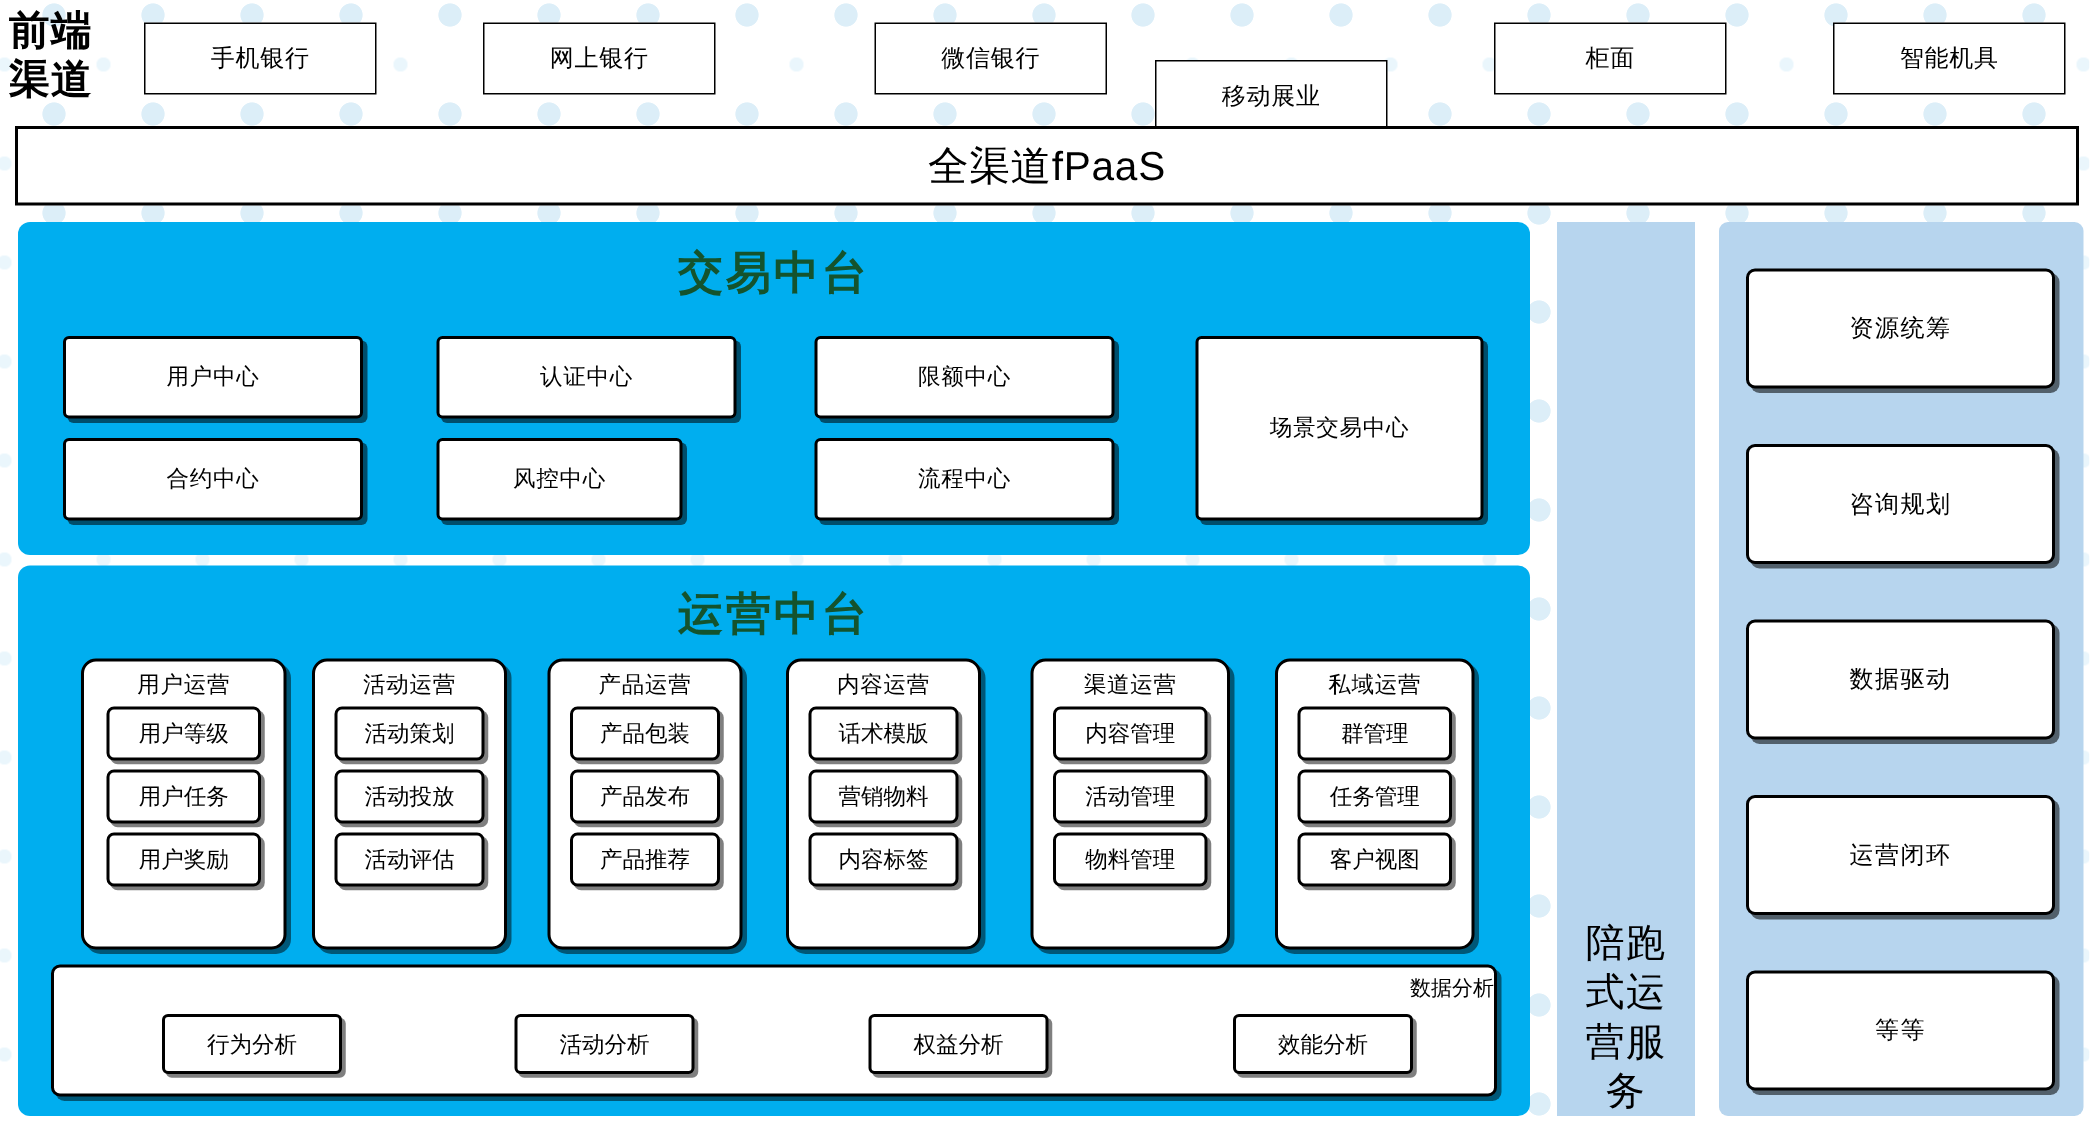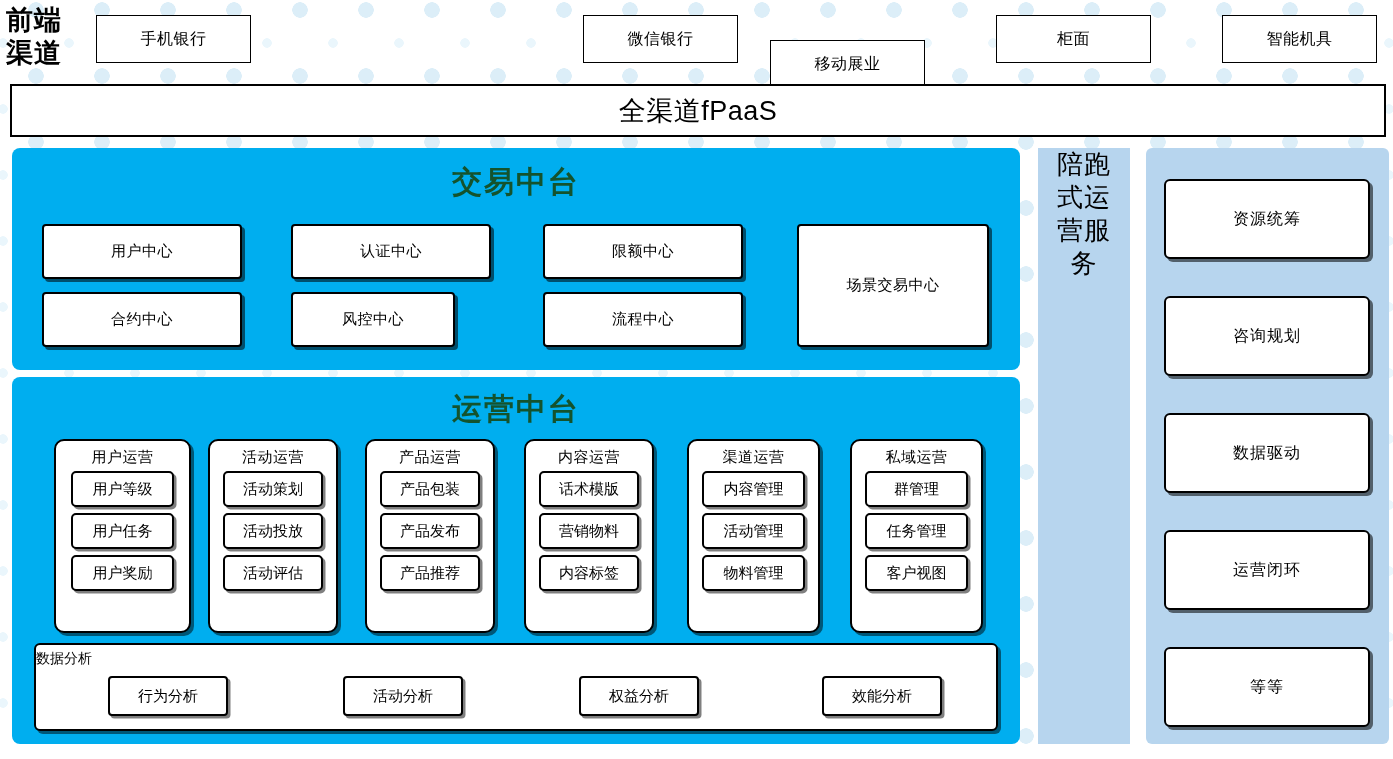--- a/index.html
+++ b/index.html
@@ -136,42 +136,42 @@
     left: 34px; top: 643px; width: 964px; height: 88px;
     background: #ffffff;
     border: 2.2px solid #000000;
     border-radius: 6px;
     box-shadow: 3px 3px 0 0 rgba(0,0,0,0.5);
     box-sizing: border-box;
   }
   #analysis-title {
     position: absolute;
     top: 5px; left: 0; right: 0;
-    text-align: left;
+    text-align: right;
     font-size: 14px;
   }
   .analysis-item {
     position: absolute;
     top: 31px;
     width: 120px; height: 40px;
     border: 2px solid #000000;
     border-radius: 4px;
     background: #ffffff;
     box-shadow: 2.5px 2.5px 0 0 rgba(0,0,0,0.5);
     display: flex; align-items: center; justify-content: center;
     font-size: 15px;
     box-sizing: border-box;
   }
 
   
   #accompany-col {
     left: 1038px; top: 148px; width: 92px; height: 596px;
     background: #B7D5EE;
     display: flex;
-    align-items: flex-start;
+    align-items: flex-end;
     justify-content: center;
   }
   #accompany-text {
     width: 56px;
     text-align: center;
     font-size: 26px;
     line-height: 33px;
     letter-spacing: 1px;
     word-break: break-all;
     font-weight: 500;
@@ -204,20 +204,23 @@
 <div id="canvas">
 
   <div class="abs" id="front-label">
     <span>前端</span>
     <span>渠道</span>
   </div>
 
   <div class="abs plain-box" style="left:96px;  top:15px; width:155px; height:48px;">
       <span>手机银行</span>
     </div>
+  <div class="abs plain-box" style="left:322px; top:15px; width:155px; height:48px;">
+      <span>网上银行</span>
+    </div>
   <div class="abs plain-box" style="left:543px; top:15px; width:155px; height:48px;margin-left:40px;">
       <span>微信银行</span>
     </div>
   <div class="abs plain-box" style="left:770px; top:15px; width:155px; height:48px;margin-top:25px;">
       <span>移动展业</span>
     </div>
   <div class="abs plain-box" style="left:996px; top:15px; width:155px; height:48px;">
       <span>柜面</span>
     </div>
   <div class="abs plain-box" style="left:1222px;top:15px; width:155px; height:48px;">

